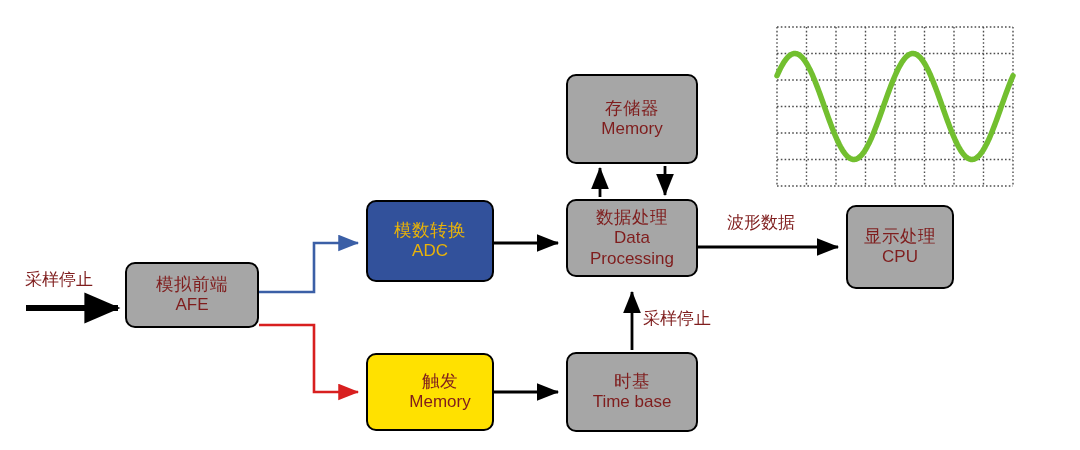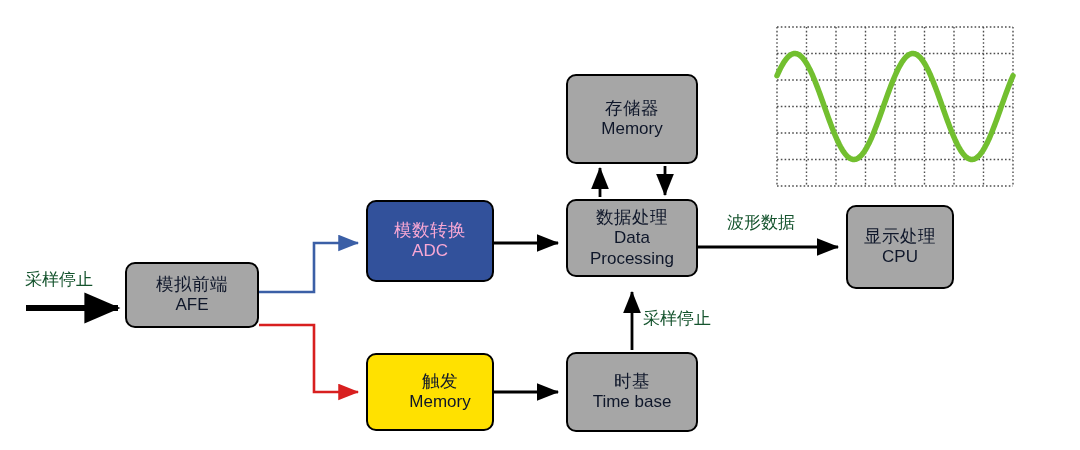--- a/index.html
+++ b/index.html
@@ -25,42 +25,42 @@
     position: absolute;
     box-sizing: border-box;
     border: 2px solid #000000;
     border-radius: 10px;
     display: flex;
     flex-direction: column;
     align-items: center;
     justify-content: center;
     text-align: center;
     line-height: 1.22;
-    color: #0f172a;
+    color: #7f1d1d;
     font-size: 17px;
     z-index: 3;
   }
   .node .cn {
     display: block;
     font-size: 17.5px;
     letter-spacing: 0.5px;
   }
   .node .en {
     display: block;
     font-size: 17px;
   }
   .node.grey { background: #a6a6a6; }
   .node.blue { background: #32519b; color: #ffffff; }
-  .node.blue .cn, .node.blue .en { color: #f9a8d4; }
+  .node.blue .cn, .node.blue .en { color: #eab308; }
   .node.yellow { background: #ffe100; padding-left: 20px; }
 
   .edge-label {
     position: absolute;
     font-size: 17px;
-    color: #14532d;
+    color: #7f1d1d;
     white-space: nowrap;
     z-index: 4;
   }
 </style>
 </head>
 <body>
 
 <svg id="canvas" viewBox="0 0 1080 450" xmlns="http://www.w3.org/2000/svg">
   <defs>
     <marker id="ah-black" markerWidth="9" markerHeight="9" refX="7.6" refY="3.2" orient="auto" markerUnits="strokeWidth">

